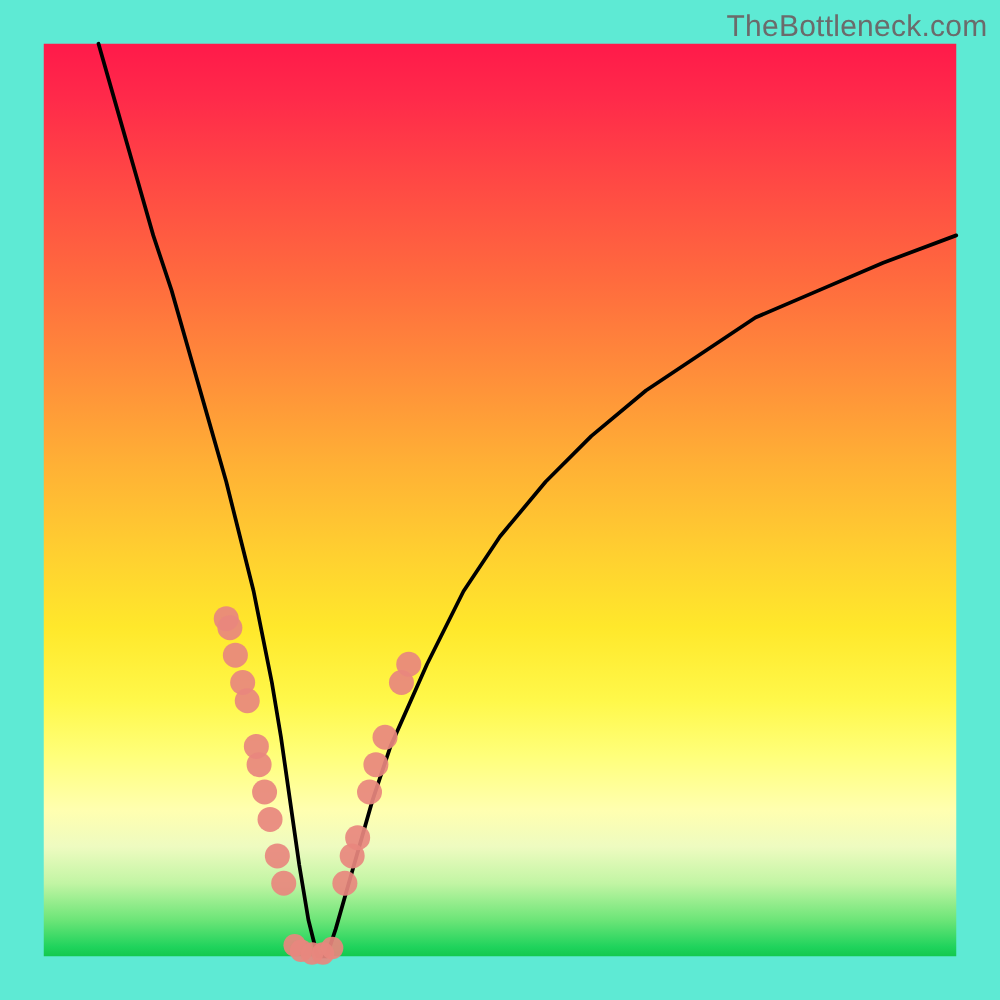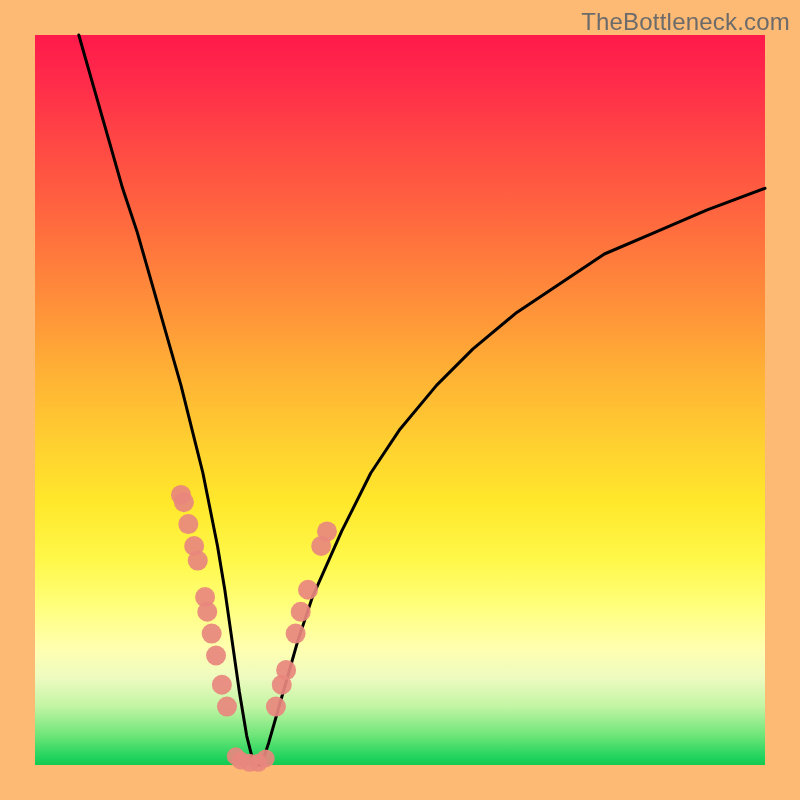--- a/index.html
+++ b/index.html
@@ -10,21 +10,21 @@
     overflow: hidden;
     background: #000;
     font-family: Arial, Helvetica, sans-serif;
   }
   .frame {
     position: absolute;
     left: 0;
     top: 0;
     width: 800px;
     height: 800px;
-    background: #fdba74;
+    background: #5eead4;
   }
   .plot-area {
     position: absolute;
     left: 35px;
     top: 35px;
     width: 730px;
     height: 730px;
     
     background: linear-gradient(to bottom,
       #ff1a4a 0%,

